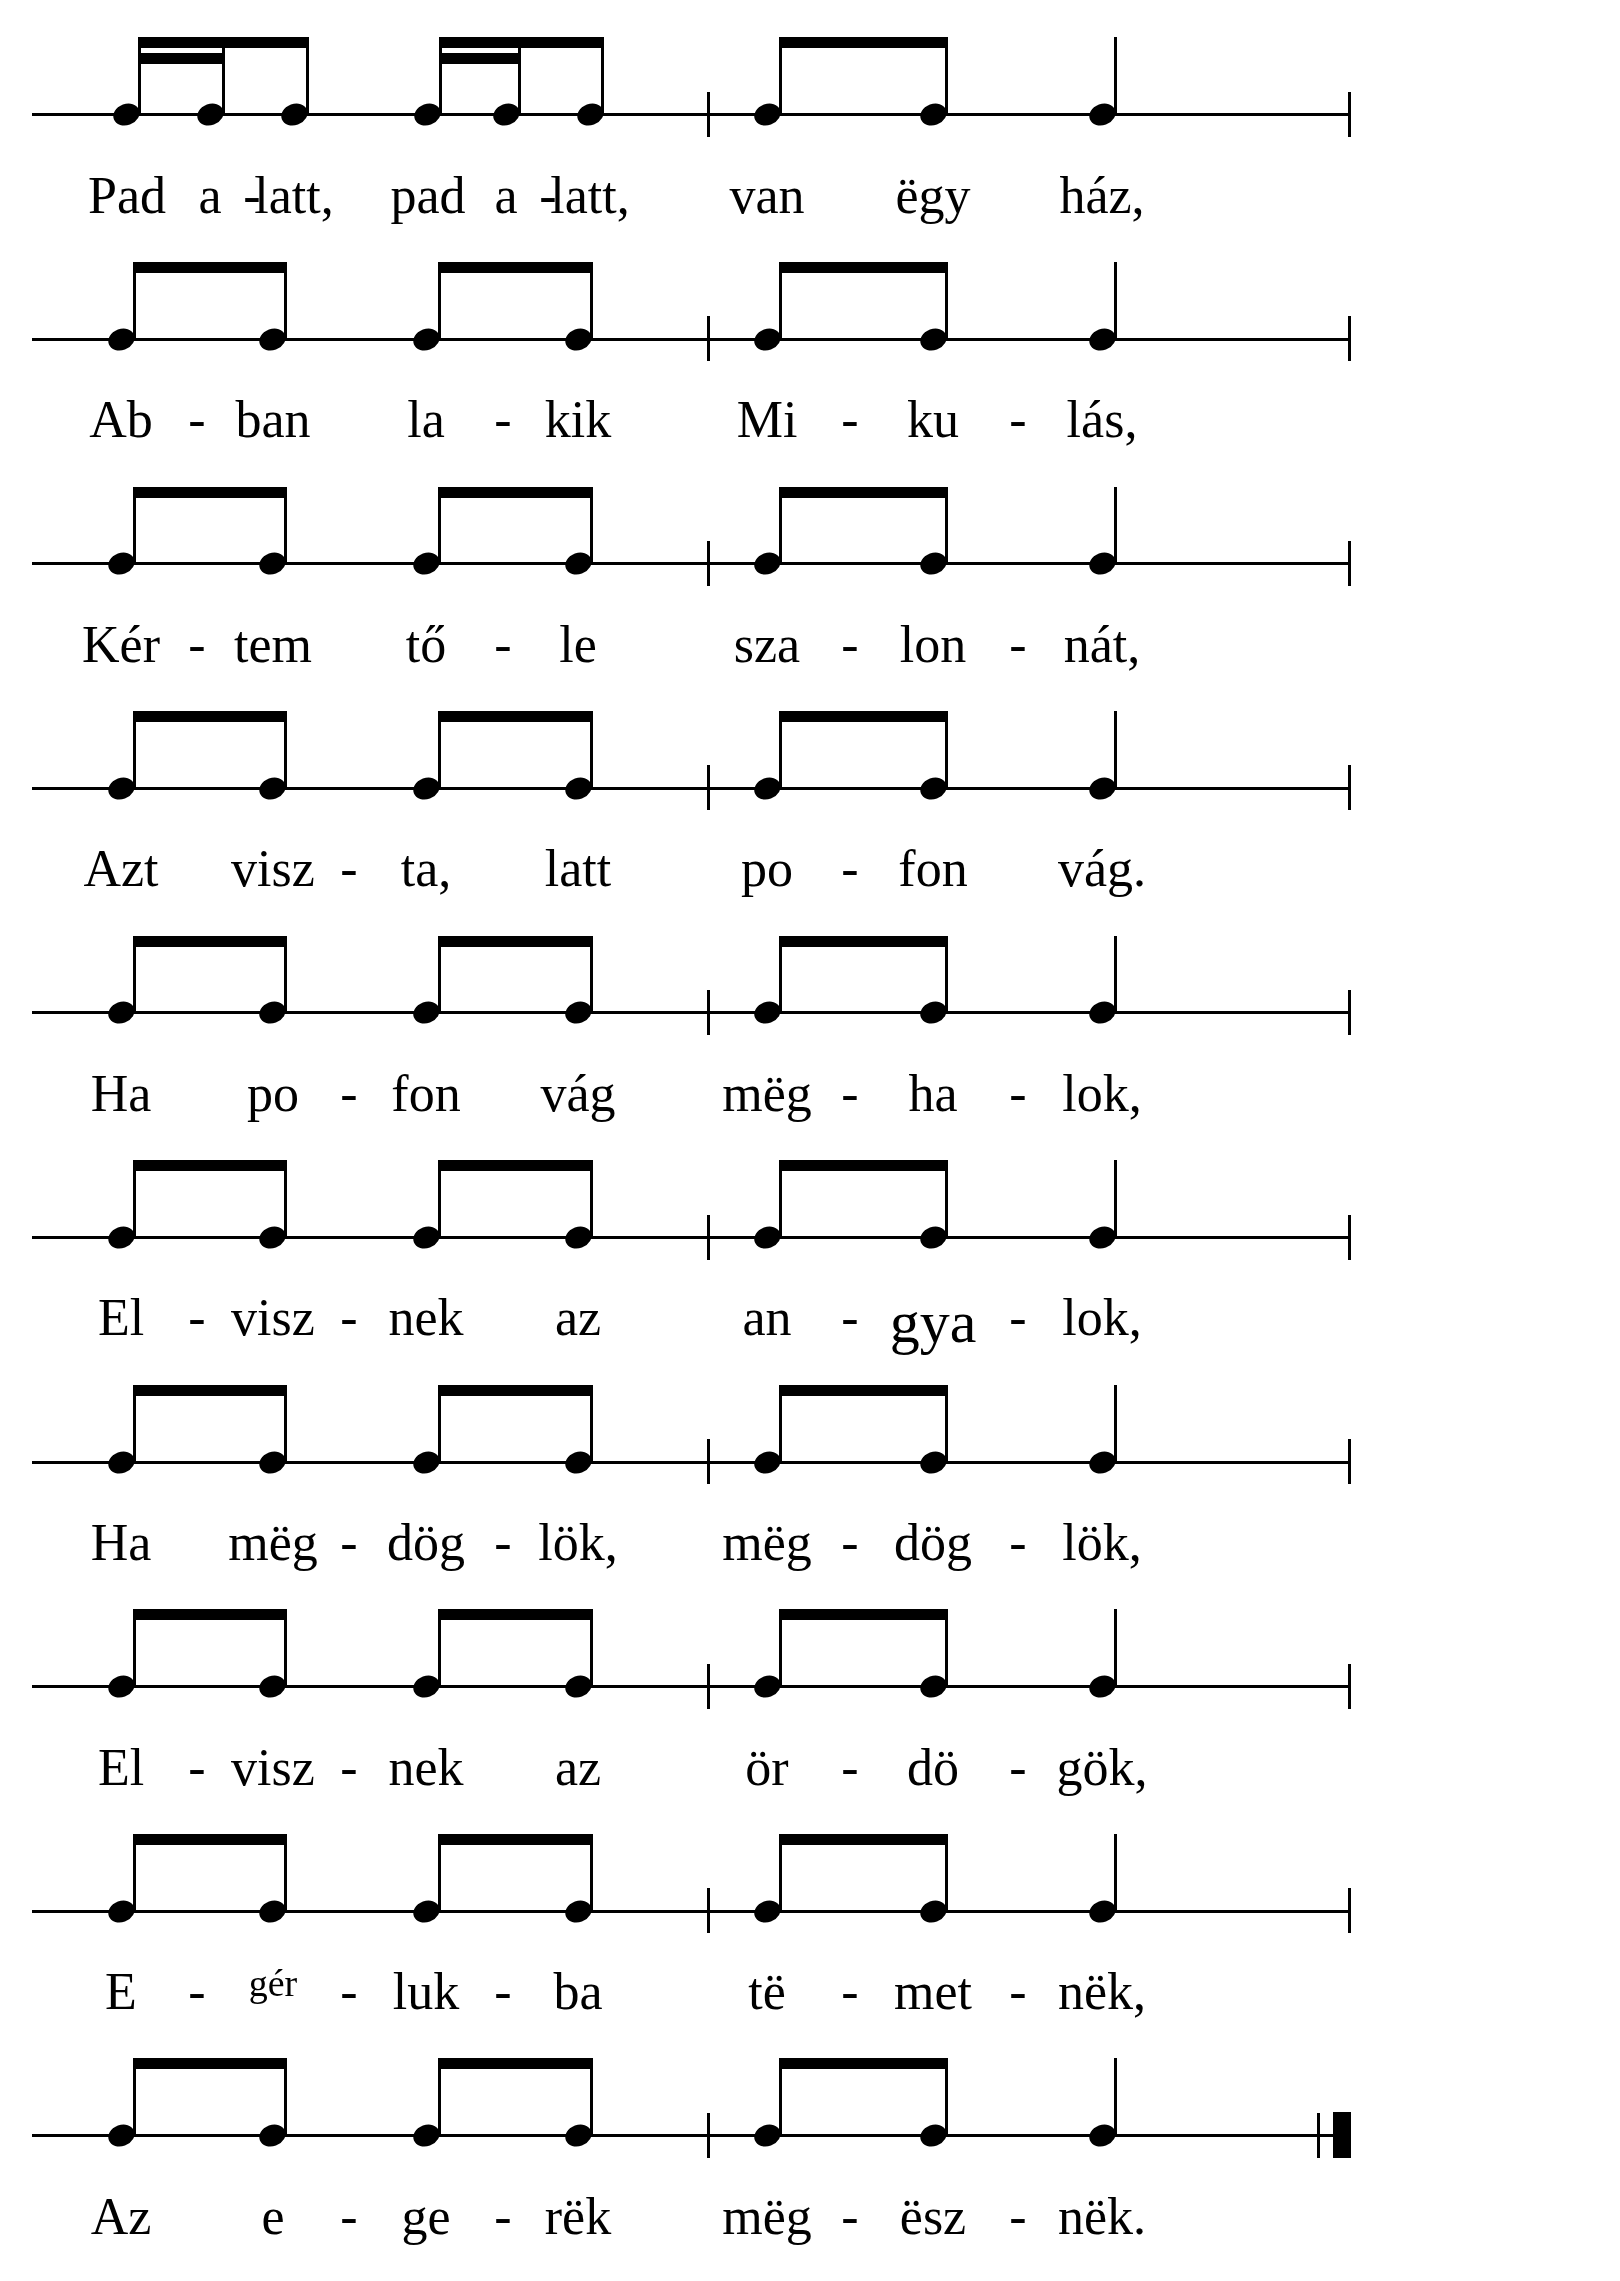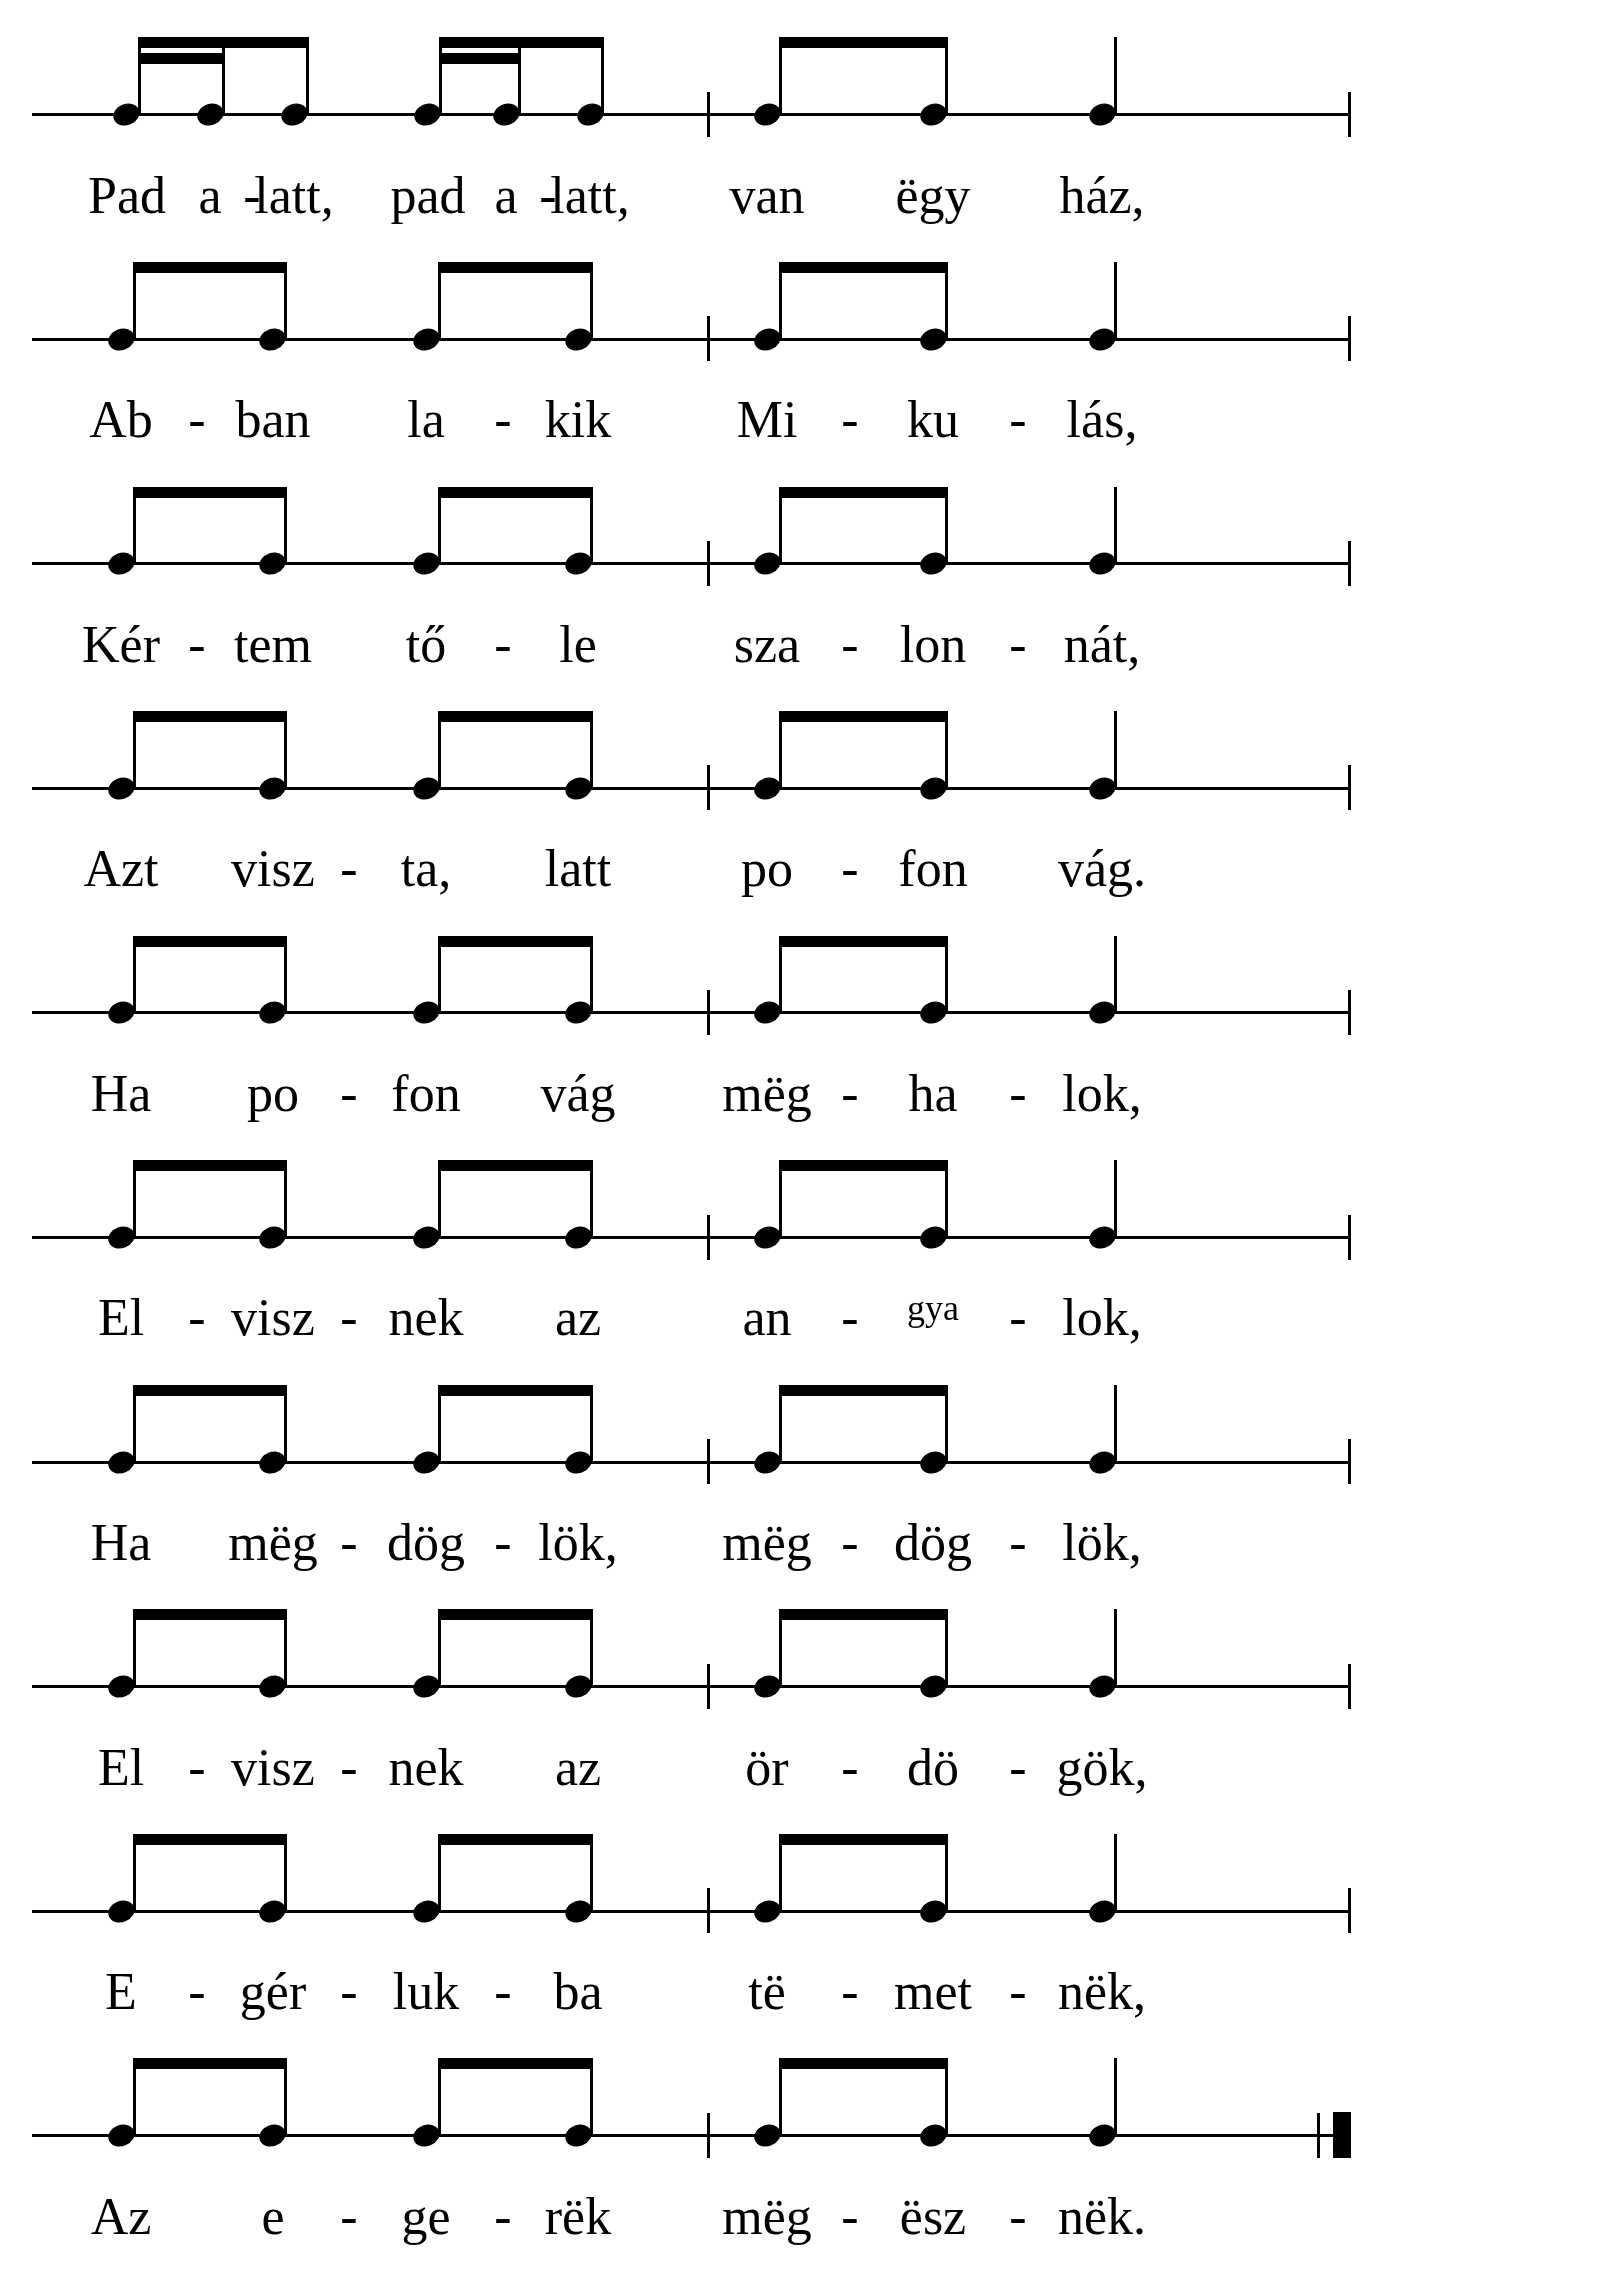--- a/index.html
+++ b/index.html
@@ -205,21 +205,21 @@
       <div class="ink" style="left: 133px; top: 1160px; width: 154px; height: 10.7px; background: rgb(0, 0, 0);"></div>
       <div class="ink" style="left: 438px; top: 1160px; width: 155px; height: 10.7px; background: rgb(0, 0, 0);"></div>
       <div class="ink" style="left: 779px; top: 1160px; width: 168px; height: 10.7px; background: rgb(0, 0, 0);"></div>
       <div class="ink" style="left: 707px; top: 1215px; width: 2.7px; height: 45px; background: rgb(0, 0, 0);"></div>
       <div class="ink" style="left: 1348px; top: 1215px; width: 2.7px; height: 45px; background: rgb(0, 0, 0);"></div>
       <span class="syll" style="left: 121px; top: 1289px; font-size: 52px; color: rgb(0, 0, 0);">El</span>
       <span class="syll" style="left: 273px; top: 1289px; font-size: 52px; color: rgb(0, 0, 0);">visz</span>
       <span class="syll" style="left: 426px; top: 1289px; font-size: 52px; color: rgb(0, 0, 0);">nek</span>
       <span class="syll" style="left: 578px; top: 1289px; font-size: 52px; color: rgb(0, 0, 0);">az</span>
       <span class="syll" style="left: 767px; top: 1289px; font-size: 52px; color: rgb(0, 0, 0);">an</span>
-      <span class="syll" style="left: 933px; top: 1289px; font-size: 36px; color: rgb(0, 0, 0);">gya</span>
+      <span class="syll" style="left: 933px; top: 1289px; font-size: 60px; color: rgb(0, 0, 0);">gya</span>
       <span class="syll" style="left: 1102px; top: 1289px; font-size: 52px; color: rgb(0, 0, 0);">lok,</span>
       <span class="syll" style="left: 197px; top: 1289px; font-size: 52px; color: rgb(0, 0, 0);">-</span>
       <span class="syll" style="left: 349px; top: 1289px; font-size: 52px; color: rgb(0, 0, 0);">-</span>
       <span class="syll" style="left: 850px; top: 1289px; font-size: 52px; color: rgb(0, 0, 0);">-</span>
       <span class="syll" style="left: 1018px; top: 1289px; font-size: 52px; color: rgb(0, 0, 0);">-</span>
     </div>
     <div class="abs" style="left: 0px; top: 0px; width: 1620px; height: 0px;">
       <div class="ink" style="left: 32px; top: 1461px; width: 1319px; height: 2.7px; background: rgb(0, 0, 0);"></div>
       <div class="head" style="left: 108px; top: 1452px; width: 27px; height: 21.4px; background: rgb(0, 0, 0);"></div>
       <div class="ink" style="left: 133px; top: 1385px; width: 2.7px; height: 77px; background: rgb(0, 0, 0);"></div>
@@ -300,21 +300,21 @@
       <div class="head" style="left: 920px; top: 1901px; width: 27px; height: 21.4px; background: rgb(0, 0, 0);"></div>
       <div class="ink" style="left: 945px; top: 1834px; width: 2.7px; height: 77px; background: rgb(0, 0, 0);"></div>
       <div class="head" style="left: 1089px; top: 1901px; width: 27px; height: 21.4px; background: rgb(0, 0, 0);"></div>
       <div class="ink" style="left: 1114px; top: 1834px; width: 2.7px; height: 77px; background: rgb(0, 0, 0);"></div>
       <div class="ink" style="left: 133px; top: 1834px; width: 154px; height: 10.7px; background: rgb(0, 0, 0);"></div>
       <div class="ink" style="left: 438px; top: 1834px; width: 155px; height: 10.7px; background: rgb(0, 0, 0);"></div>
       <div class="ink" style="left: 779px; top: 1834px; width: 168px; height: 10.7px; background: rgb(0, 0, 0);"></div>
       <div class="ink" style="left: 707px; top: 1888px; width: 2.7px; height: 45px; background: rgb(0, 0, 0);"></div>
       <div class="ink" style="left: 1348px; top: 1888px; width: 2.7px; height: 45px; background: rgb(0, 0, 0);"></div>
       <span class="syll" style="left: 121px; top: 1963px; font-size: 52px; color: rgb(0, 0, 0);">E</span>
-      <span class="syll" style="left: 273px; top: 1963px; font-size: 52px; color: rgb(0, 0, 0);">gér</span>
+      <span class="syll" style="left: 273px; top: 1963px; font-size: 38px; color: rgb(0, 0, 0);">gér</span>
       <span class="syll" style="left: 426px; top: 1963px; font-size: 52px; color: rgb(0, 0, 0);">luk</span>
       <span class="syll" style="left: 578px; top: 1963px; font-size: 52px; color: rgb(0, 0, 0);">ba</span>
       <span class="syll" style="left: 767px; top: 1963px; font-size: 52px; color: rgb(0, 0, 0);">të</span>
       <span class="syll" style="left: 933px; top: 1963px; font-size: 52px; color: rgb(0, 0, 0);">met</span>
       <span class="syll" style="left: 1102px; top: 1963px; font-size: 52px; color: rgb(0, 0, 0);">nëk,</span>
       <span class="syll" style="left: 197px; top: 1963px; font-size: 52px; color: rgb(0, 0, 0);">-</span>
       <span class="syll" style="left: 349px; top: 1963px; font-size: 52px; color: rgb(0, 0, 0);">-</span>
       <span class="syll" style="left: 503px; top: 1963px; font-size: 52px; color: rgb(0, 0, 0);">-</span>
       <span class="syll" style="left: 850px; top: 1963px; font-size: 52px; color: rgb(0, 0, 0);">-</span>
       <span class="syll" style="left: 1018px; top: 1963px; font-size: 52px; color: rgb(0, 0, 0);">-</span>

